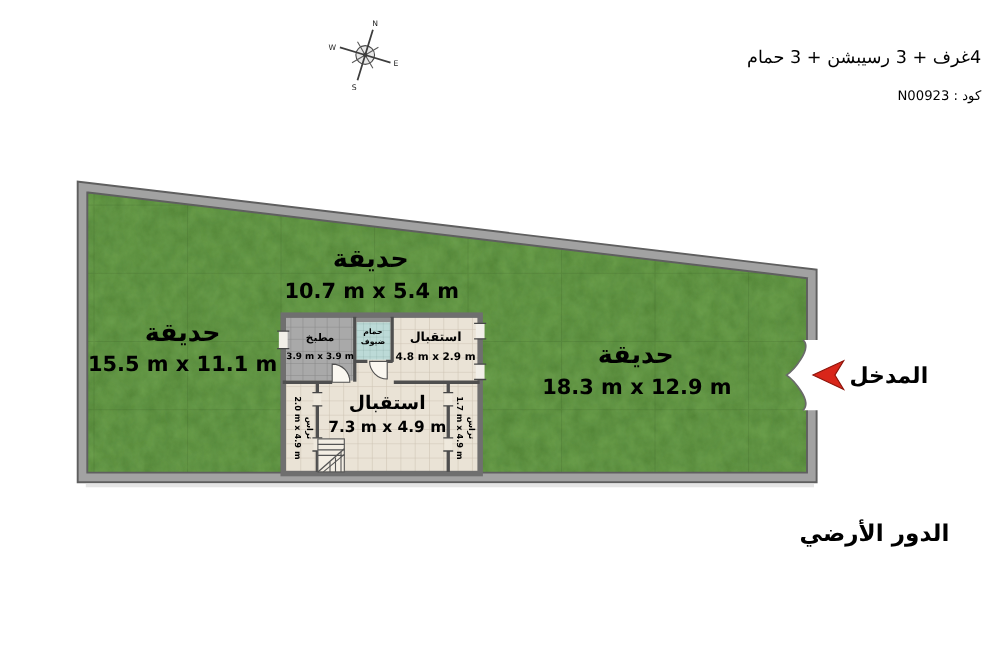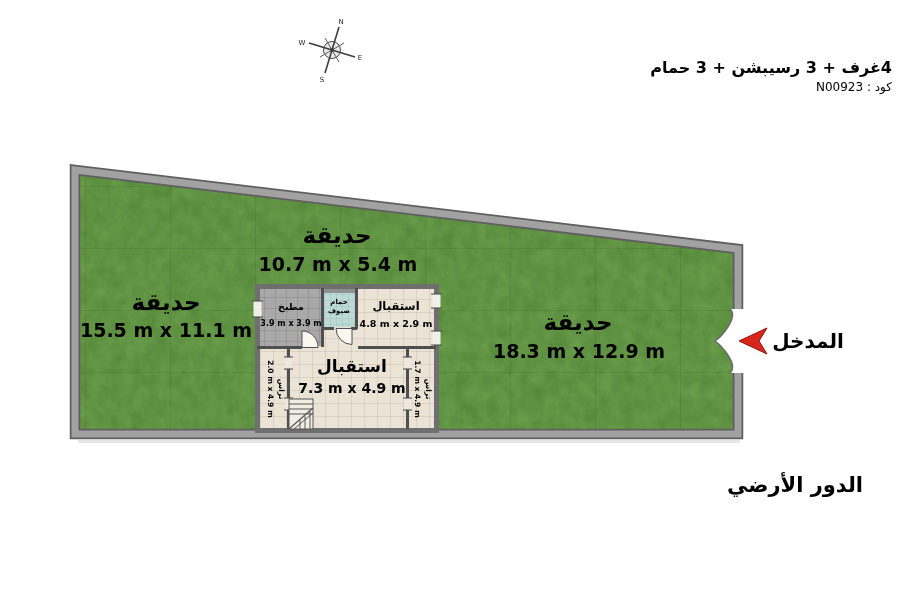--- a/index.html
+++ b/index.html
@@ -1,20 +1,20 @@
 <!DOCTYPE html>
 <html><head>
 <meta charset="utf-8">
 <style>
   html,body{margin:0;padding:0;background:#fff;}
   .stage{position:relative;width:900px;height:600px;background:#ffffff;overflow:hidden;
          font-family:"DejaVu Sans",sans-serif;}
   .hdr{position:absolute;right:8px;direction:rtl;text-align:right;color:#000;white-space:nowrap;}
   .hdr-title{top:31px;font-size:23px;font-weight:bold;}
-  .hdr-sub{top:58px;font-size:16px;font-weight:bold;}
+  .hdr-sub{top:42px;font-size:16px;font-weight:normal;}
   .hdr-code{top:80px;font-size:12px;font-weight:normal;}
   svg.plan{position:absolute;left:0;top:0;}
   text{fill:#000;font-weight:bold;font-family:"DejaVu Sans",sans-serif;}
   .tn23{font-size:23px}.td19{font-size:19px}
   .tn17{font-size:17px}.td14{font-size:14px}
   .tn11{font-size:11.5px}.td95{font-size:9.5px}
   .tn95{font-size:9.5px}.td8{font-size:8px}
   .t7{font-size:7px}.tter{font-size:7.5px}
   .tent{font-size:20px}.tflr{font-size:21px}
   .cmp{font-size:7px;font-weight:normal;fill:#222;}

